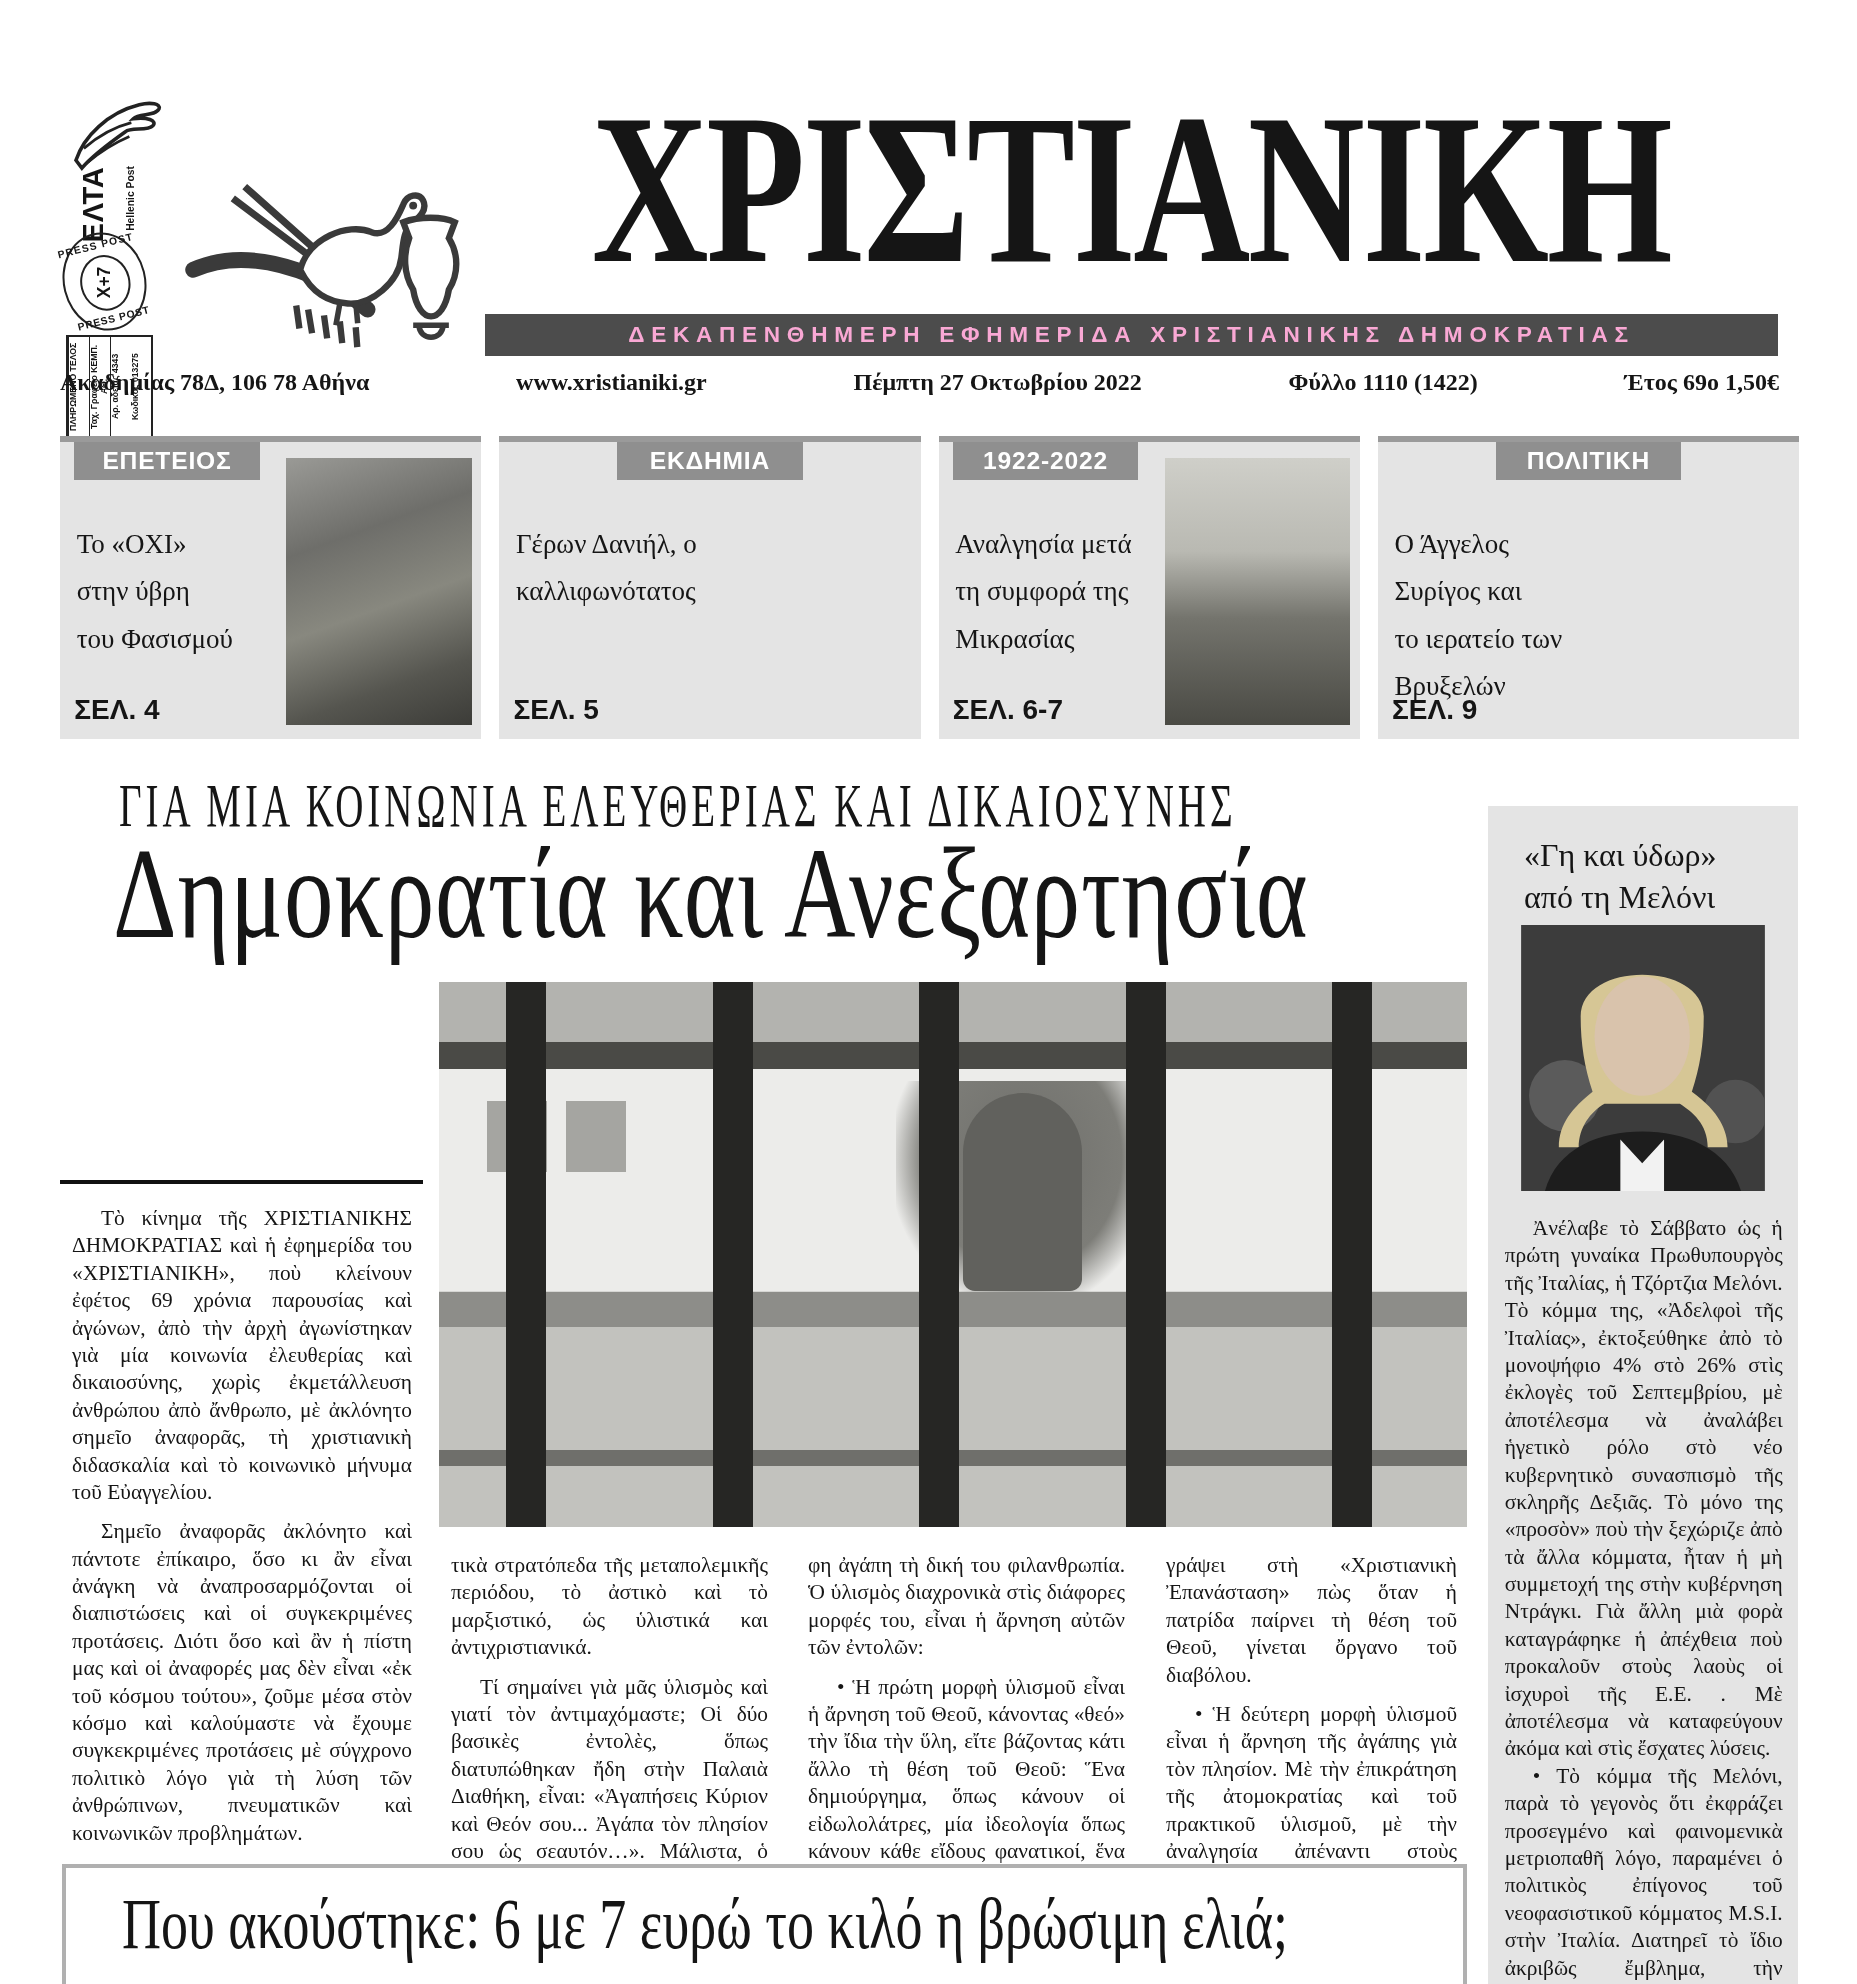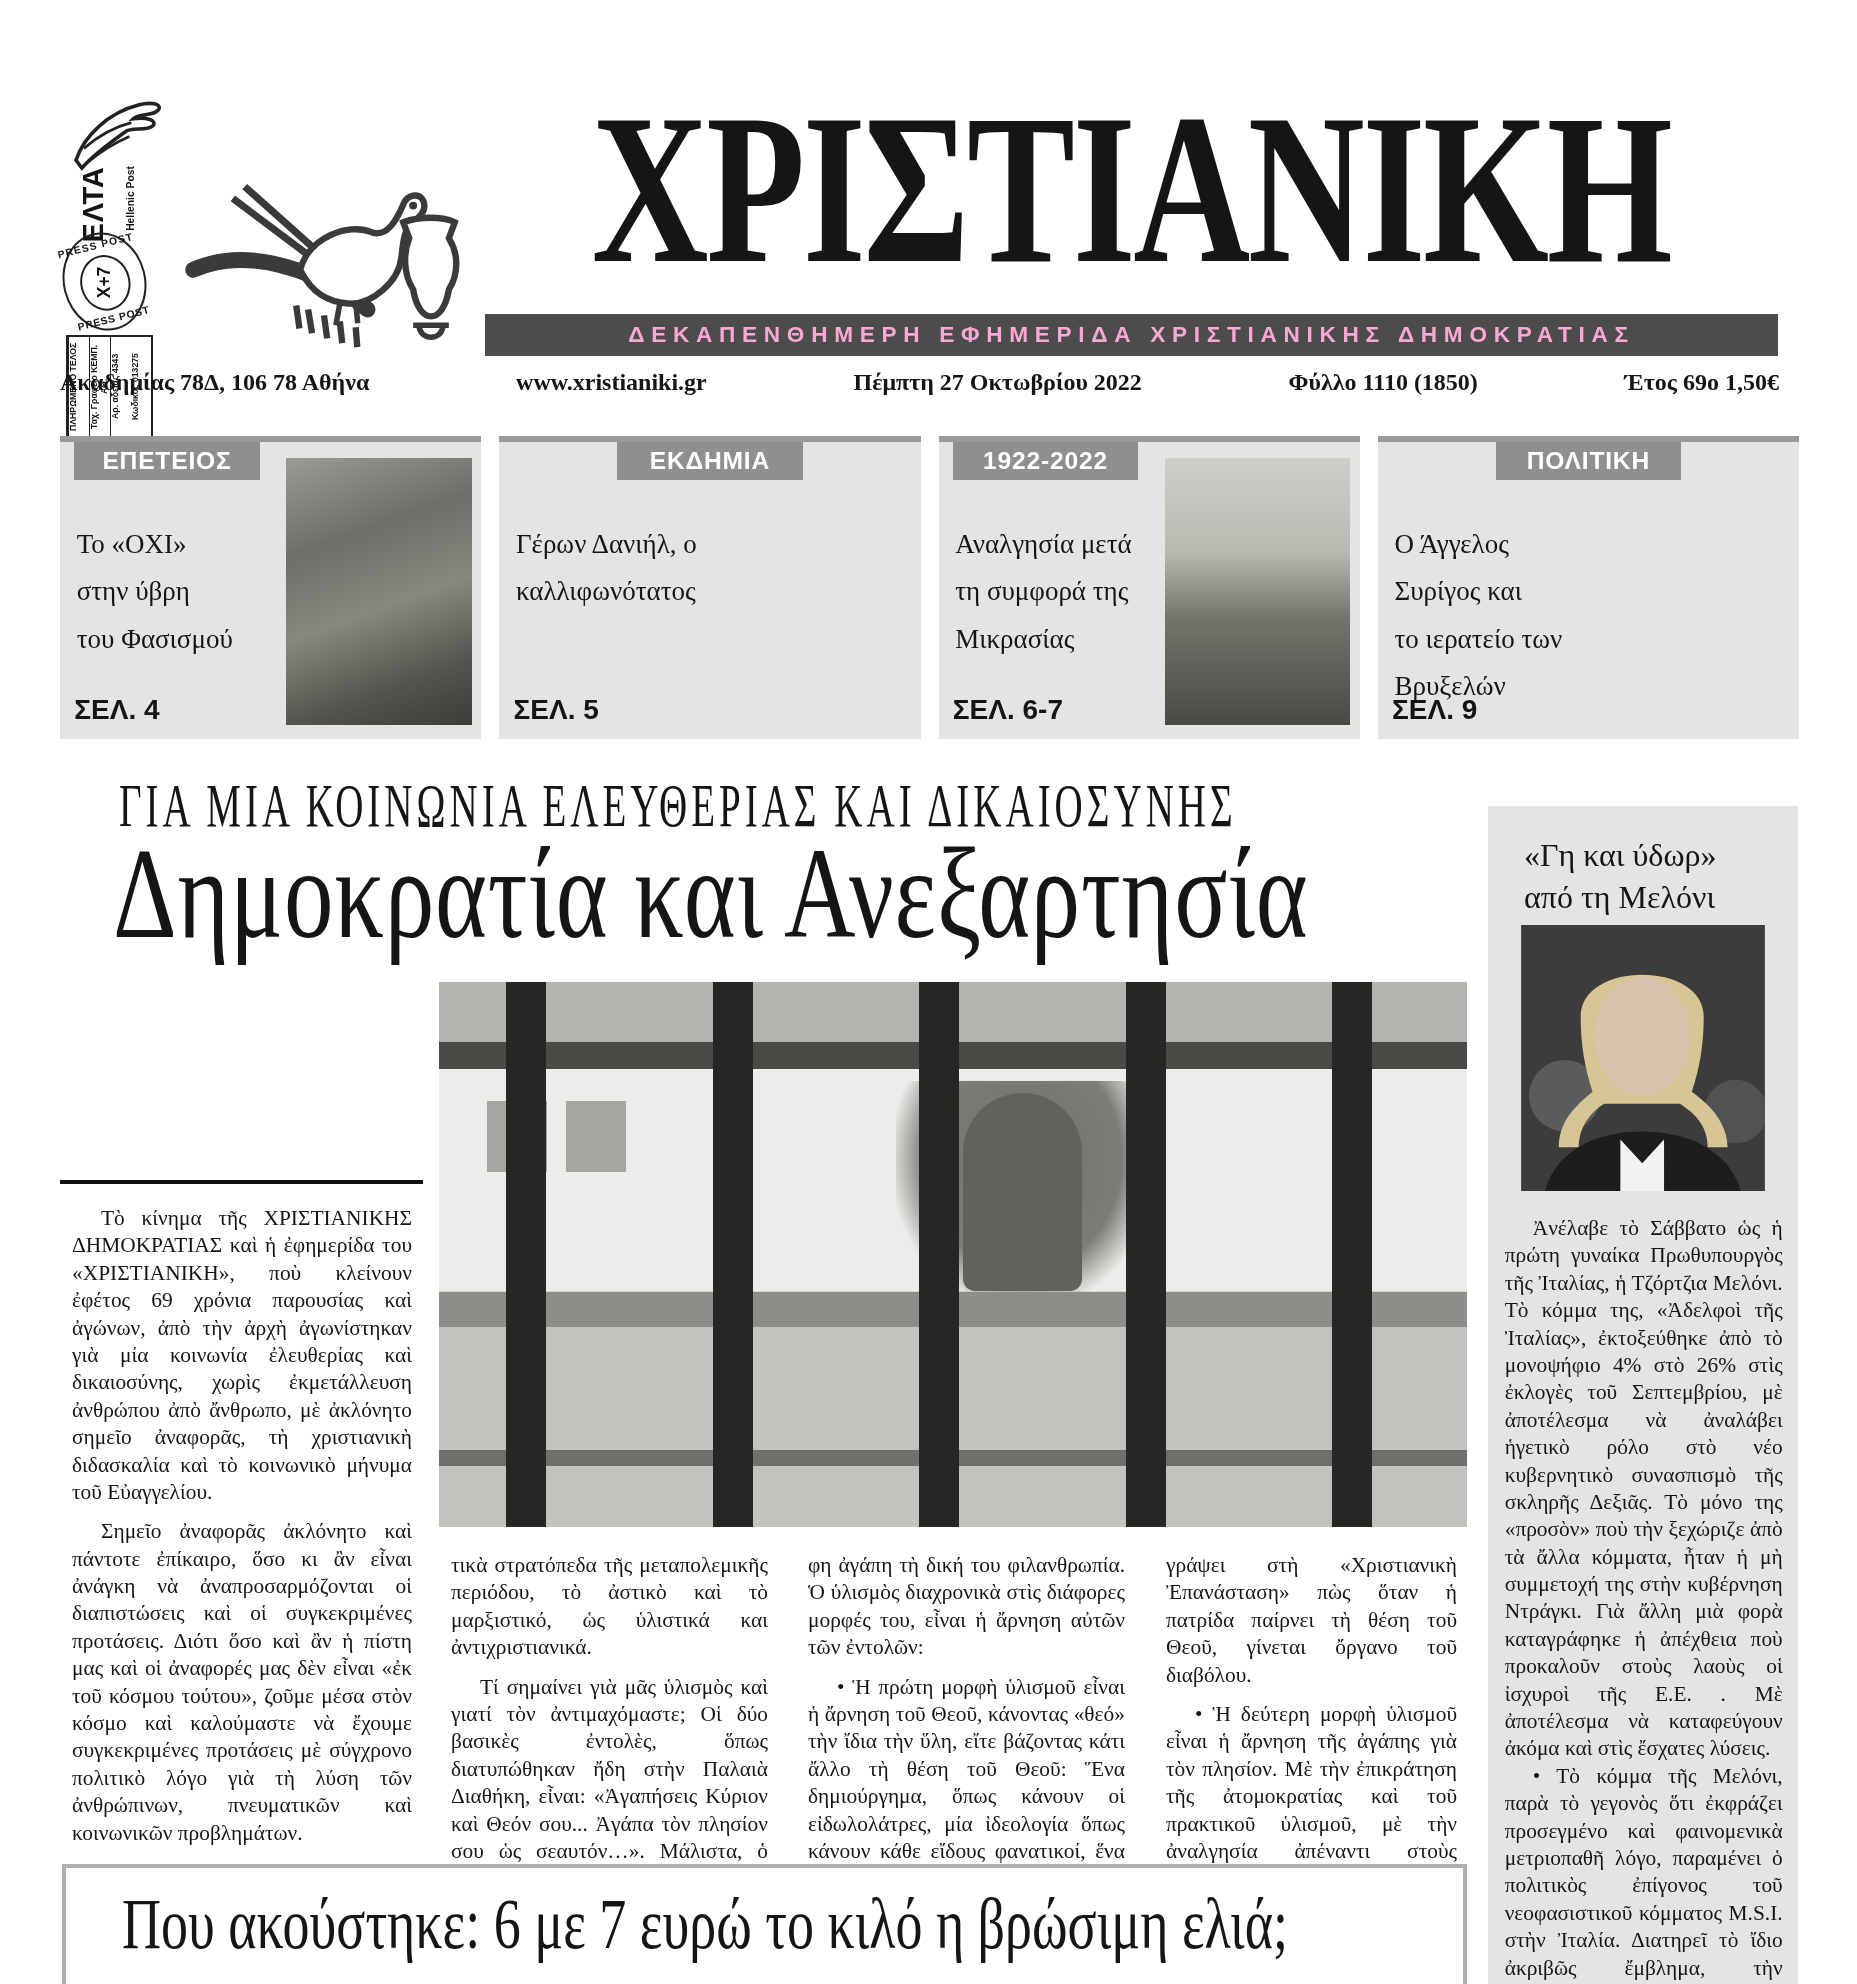--- a/index.html
+++ b/index.html
@@ -149,21 +149,21 @@
   <div class="abs mast-title">ΧΡΙΣΤΙΑΝΙΚΗ</div>
 
   <div class="abs subtitle-bar">
     <span>ΔΕΚΑΠΕΝΘΗΜΕΡΗ ΕΦΗΜΕΡΙΔΑ ΧΡΙΣΤΙΑΝΙΚΗΣ ΔΗΜΟΚΡΑΤΙΑΣ</span>
   </div>
 
   <div class="abs infoline">
     <span>Ακαδημίας 78Δ, 106 78 Αθήνα</span>
     <span>www.xristianiki.gr</span>
     <span>Πέμπτη 27 Οκτωβρίου 2022</span>
-    <span>Φύλλο 1110 (1850)</span>
+    <span>Φύλλο 1110 (1422)</span>
     <span>Έτος 69ο  1,50€</span>
   </div>
 
   <div class="abs teasers">
 
     <div class="teaser withphoto">
       <div class="tlabel left">
         <span>ΕΠΕΤΕΙΟΣ</span>
       </div>
       <div class="ttitle preline">Το «ΟΧΙ»

